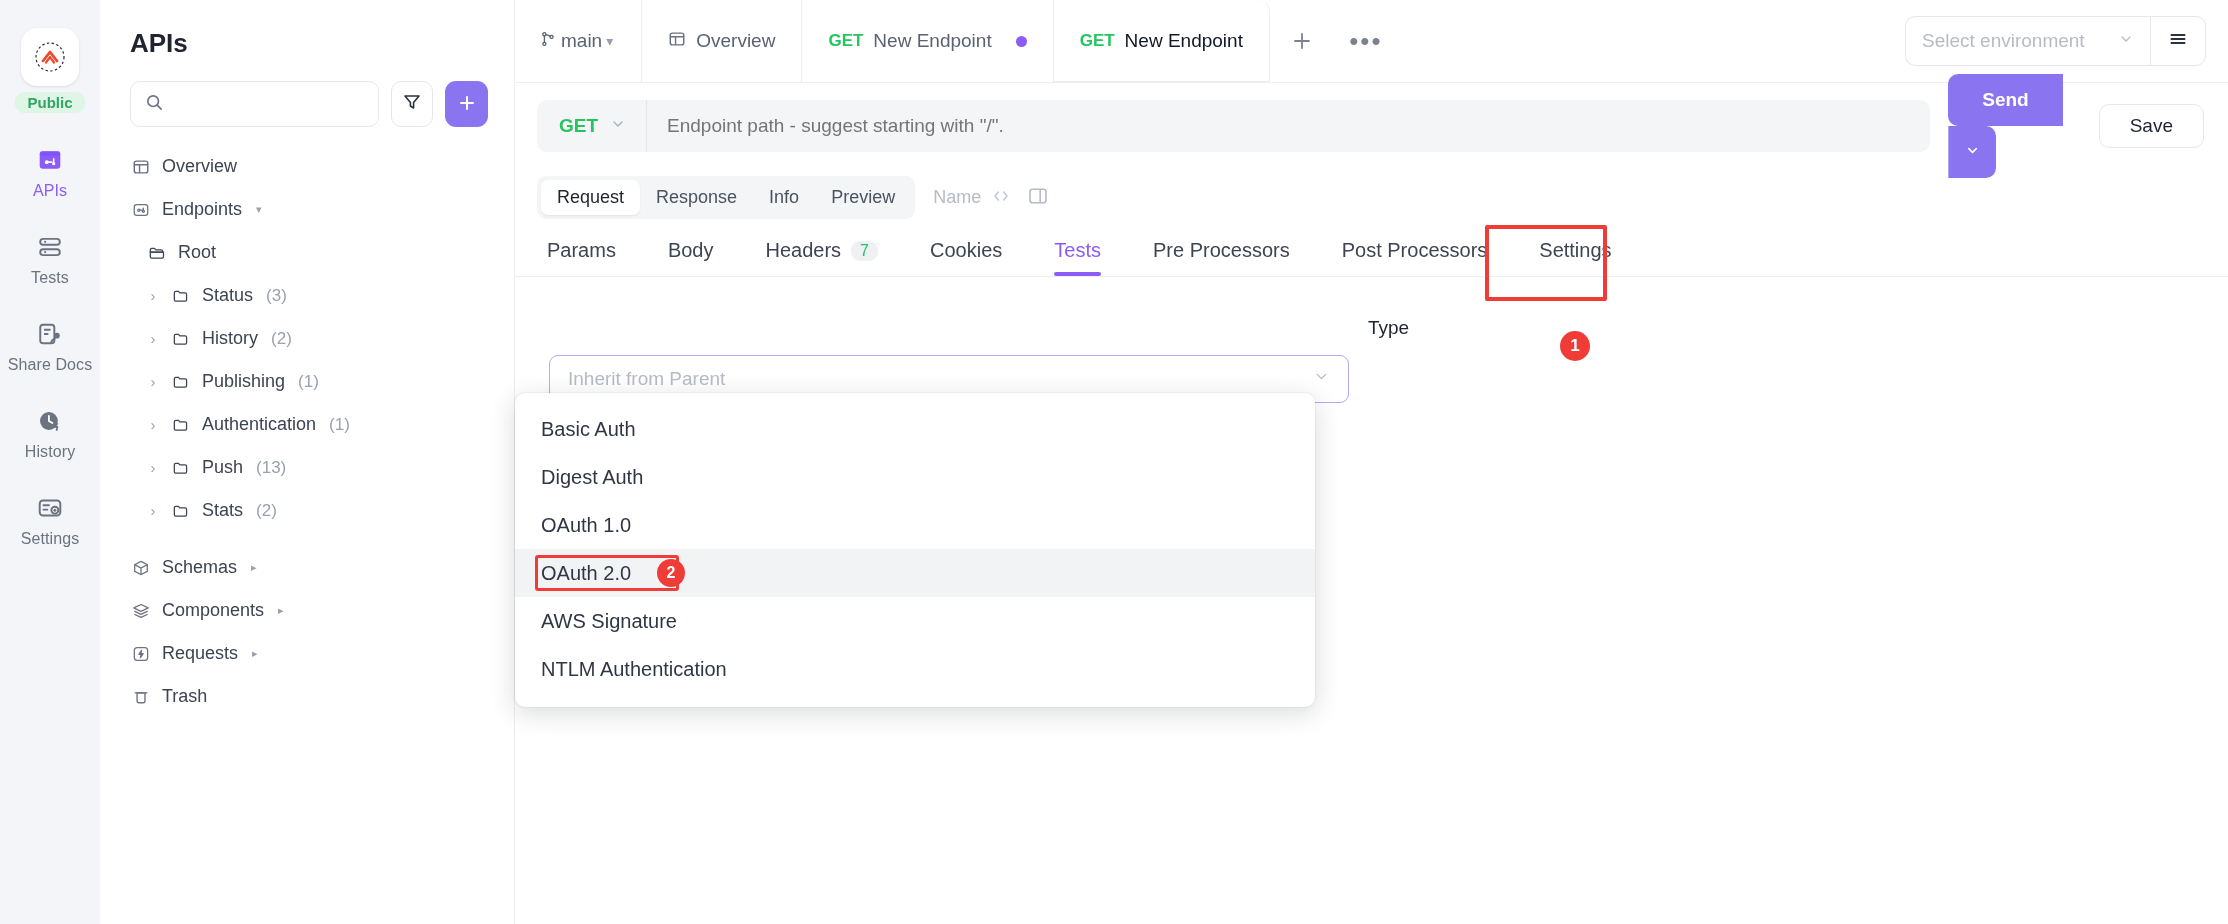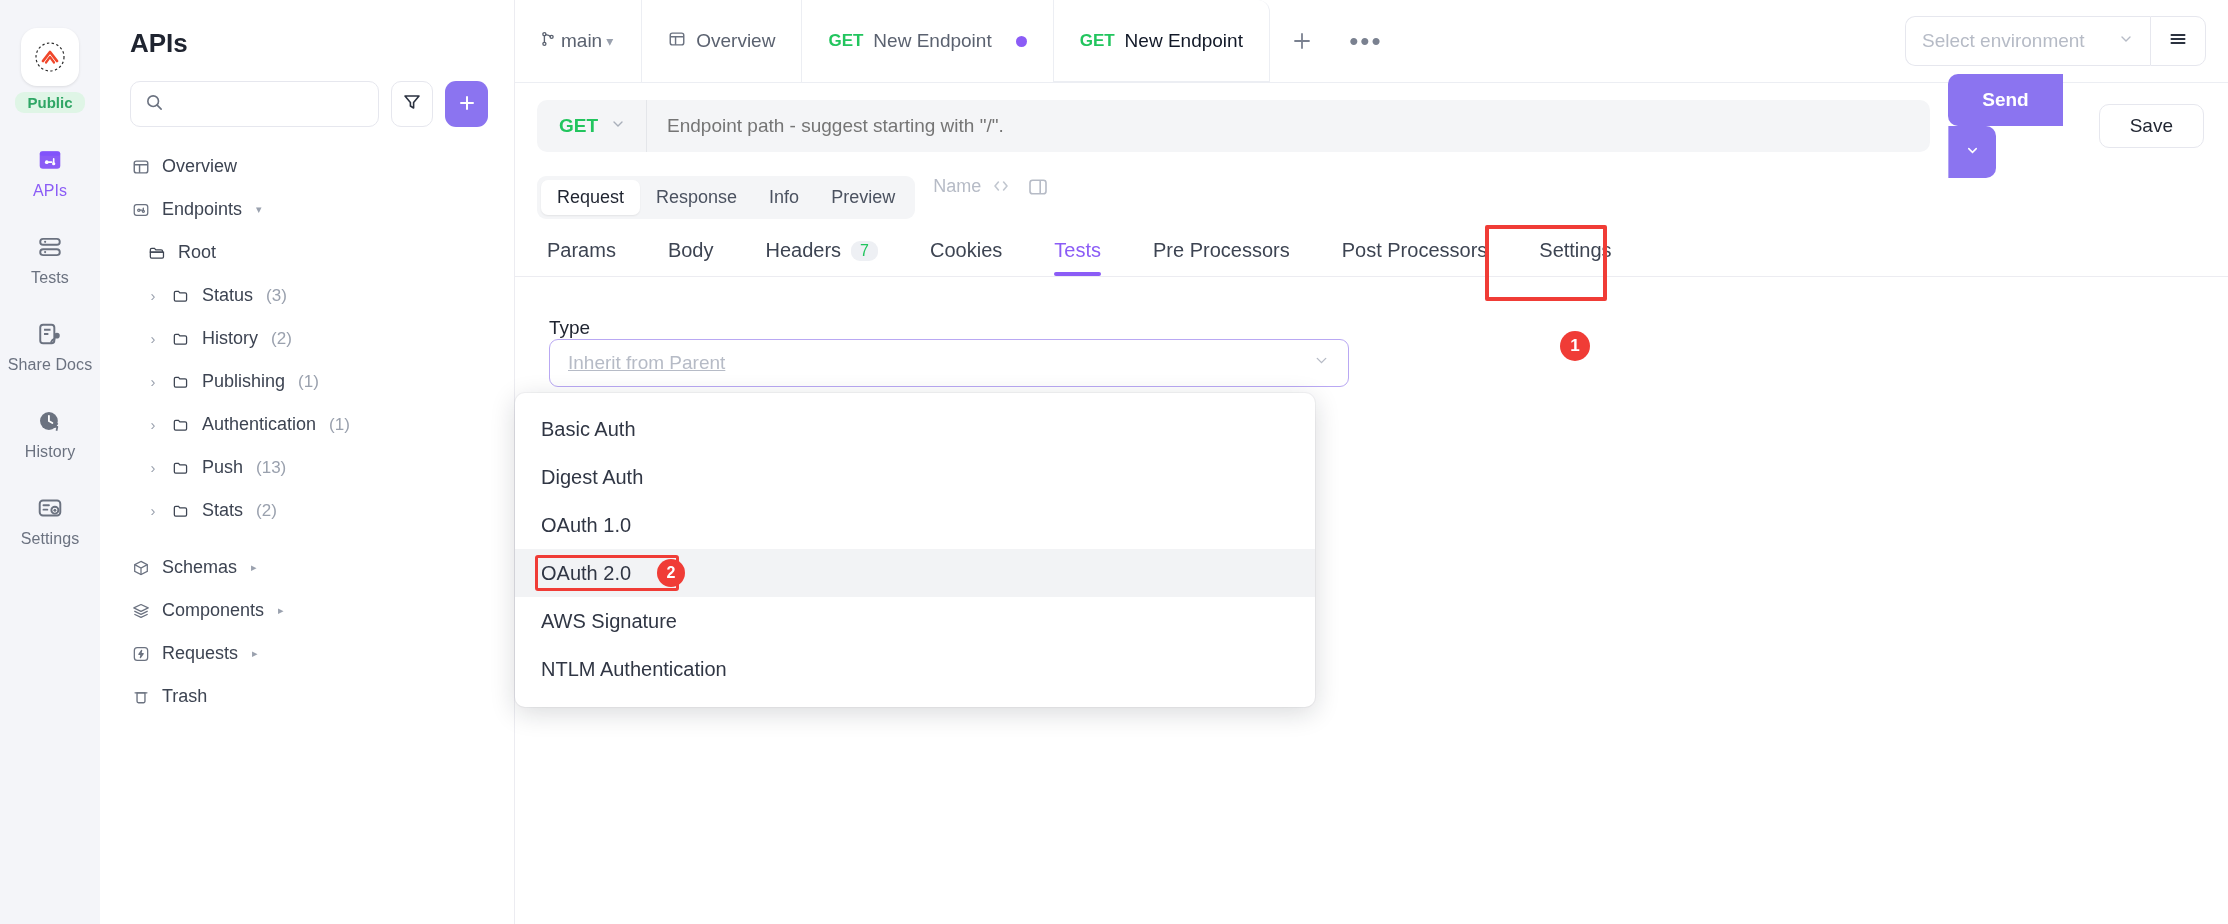--- a/index.html
+++ b/index.html
@@ -146,21 +146,21 @@
     border:none; border-left: 1px solid rgba(255,255,255,.35);
     border-radius: 0 10px 10px 0; cursor:pointer; font-size: 15px;
   }
   .save-btn {
     height: 44px; border:1px solid #e6e7ee; background:#fff; color:#1f2430;
     font-size:19px; border-radius:10px; padding: 0 30px; cursor:pointer; margin-left: 18px;
     font-family: inherit;
   }
 
   
-  .subrow { display:flex; align-items:flex-start; padding: 8px 24px 0 22px; gap: 0; position: relative;}
+  .subrow { display:flex; align-items:center; padding: 8px 24px 0 22px; gap: 0; position: relative;}
   .seg {
     display:flex; align-items:center; background:#f4f5f7; border-radius: 9px; padding: 4px;
   }
   .seg-item {
     padding: 7px 16px; font-size: 18px; color:#4b5260; border-radius: 7px; cursor:pointer;
   }
   .seg-item.active { background:#fff; color:#1f2430; box-shadow: 0 1px 2px rgba(0,0,0,.07); }
   .name-ghost { font-size: 18px; color:#b6bbc6; margin-left: 18px; }
   .code-ico { margin-left: 10px; color:#c2c7d0; }
   .panel-ico { margin-left: 16px; color:#b6bbc6; cursor:pointer; }
@@ -188,25 +188,25 @@
   }
   .ttab .hbadge {
     background:#eef0f4; color:#22c55e; font-size: 16px; border-radius: 9px; padding: 1px 9px;
   }
   .auth-box-highlight {
     position: absolute; border: 4px solid #f03c36; border-radius: 2px; pointer-events:none;
   }
 
   
   .content { padding: 40px 0 0 34px; position: relative; flex:1 1 auto; }
-  .field-label { font-size: 19px; color:#1f2430; margin-bottom: 0; }
+  .field-label { font-size: 19px; color:#1f2430; margin-bottom: 16px; text-align: center; }
   .select-box {
     width: 800px; height: 48px; border:1px solid #b9a8f3; border-radius: 9px;
     display:flex; align-items:center; justify-content:space-between;
-    padding: 0 18px; color:#b6bbc6; font-size: 19px; cursor:pointer; background:#fff;text-decoration:underline;
+    padding: 0 18px; color:#b6bbc6; font-size: 19px; cursor:pointer; background:#fff;
   }
   .dropdown {
     position: absolute; left: 0px; top: 116px; width: 800px;
     background:#fff; border-radius: 10px;
     box-shadow: 0 6px 26px rgba(16,24,40,.16), 0 0 0 1px rgba(16,24,40,.04);
     padding: 12px 0 14px 0;
   }
   .opt {
     height: 48px; display:flex; align-items:center; padding: 0 26px;
     font-size: 20px; color:#303644; cursor:pointer; position:relative;

